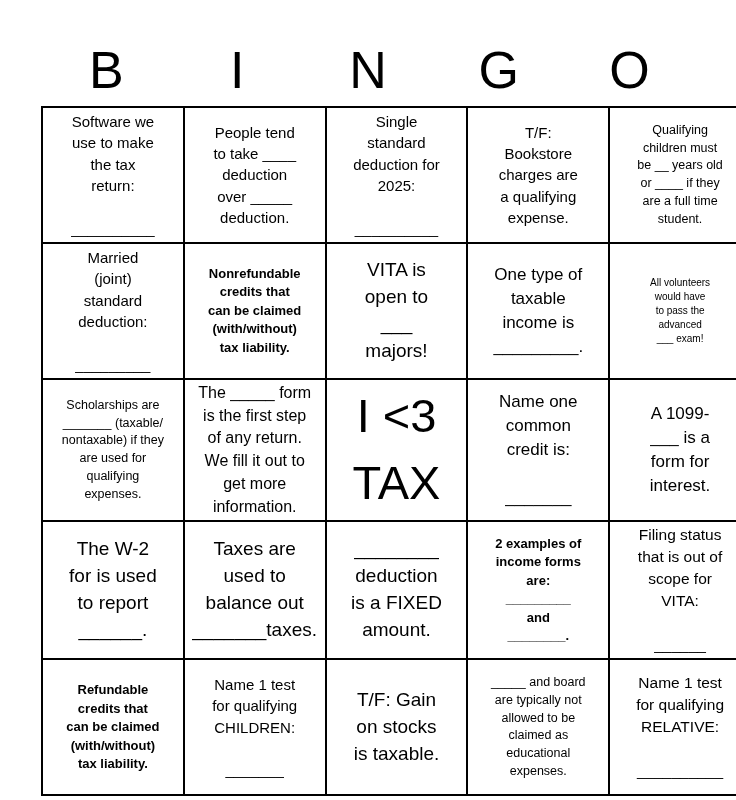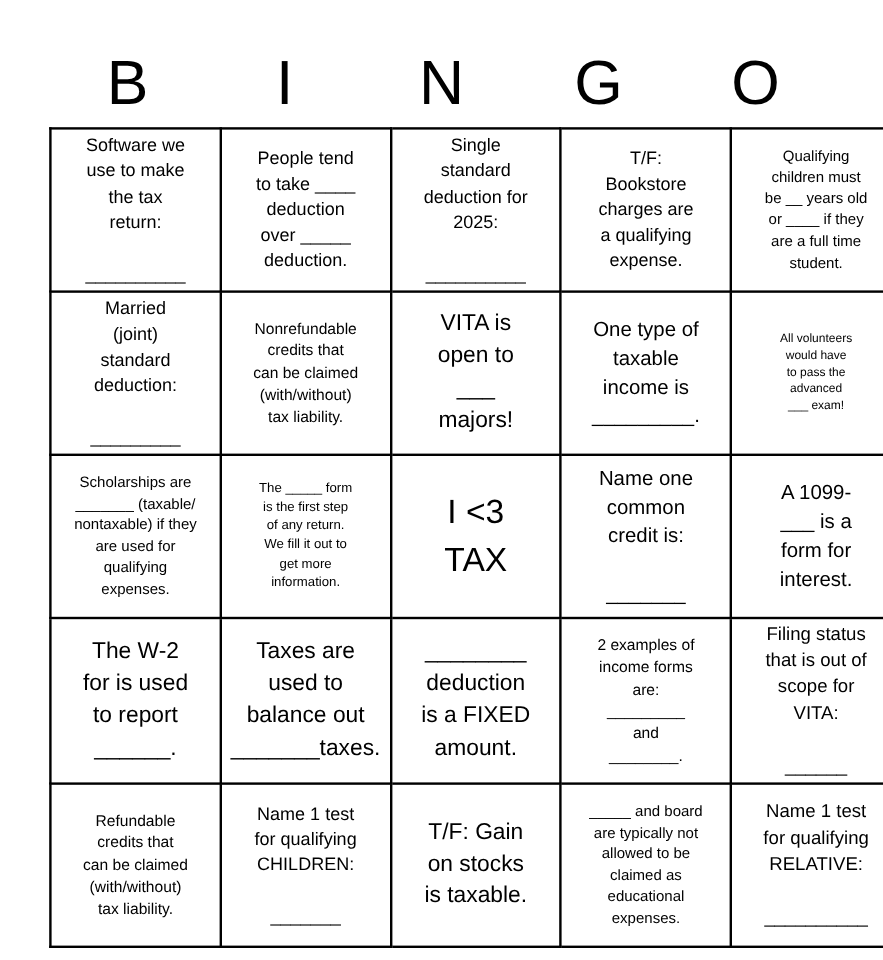--- a/index.html
+++ b/index.html
@@ -36,29 +36,29 @@
     width: 20%;
     height: 130px;
     text-align: center;
     vertical-align: middle;
     padding: 2px 3px;
     white-space: pre-line;
     line-height: 1.42;
     overflow: hidden;
   }
   .fs12  { font-size: 12.5px; }
-  .fs13  { font-size: 13px; }
-  .fs13b { font-size: 11px; }
+  .fs13  { font-size: 13px; font-weight: bold; }
+  .fs13b { font-size: 16px; }
   .fs14  { font-size: 19px; }
   .fs14b { font-size: 10px; }
   .fs15  { font-size: 15px; }
   .fs15b { font-size: 15.5px; }
   .fs17  { font-size: 17px; margin-top: 48px; }
   .fs19  { font-size: 19px; }
-  .fs38  { font-size: 28px; line-height: 1.4; }
+  .fs38  { font-size: 47px; line-height: 1.4; }
 </style>
 </head>
 <body>
 
 <div class="page">
   <div class="card">
 
     <div class="title">
       <span>B</span>
       <span>I</span>

